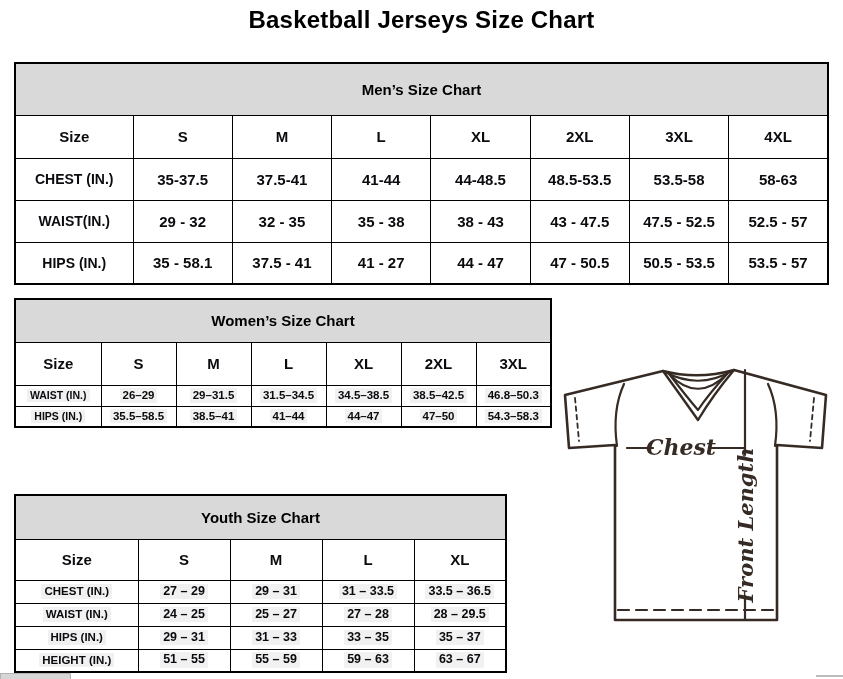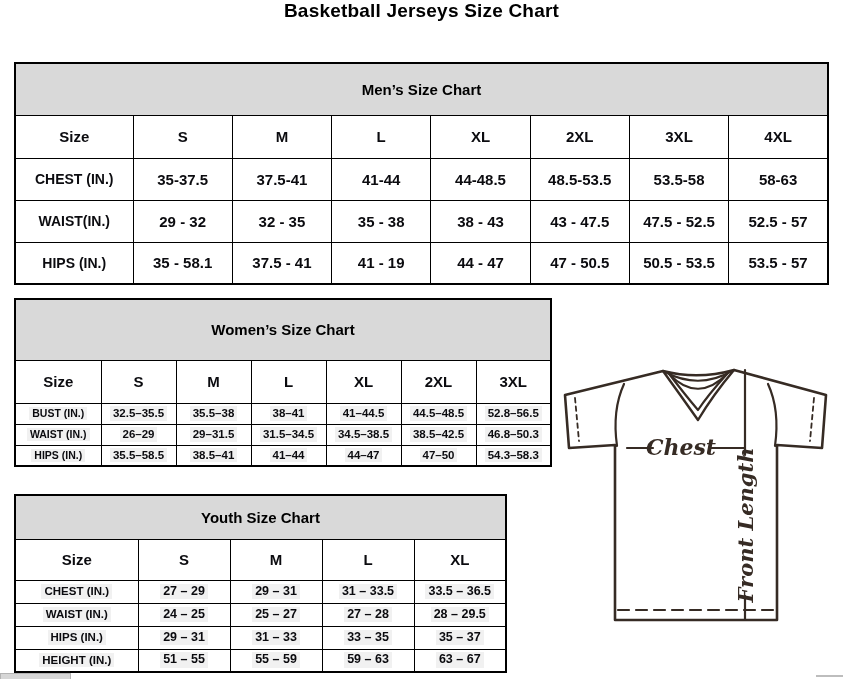--- a/index.html
+++ b/index.html
@@ -1,37 +1,37 @@
 <!DOCTYPE html>
 <html><head>
 <meta charset="utf-8">
 <style>
   html,body{margin:0;padding:0;background:#ffffff;}
   .screen{position:relative;width:843px;height:679px;background:#ffffff;
     font-family:"Liberation Sans",sans-serif;color:#000;overflow:hidden;}
 
-  .page-title{position:absolute;top:0;left:0;width:100%;text-align:center;
-    font-size:19px;font-weight:bold;letter-spacing:0.2px;}
+  .page-title{position:absolute;top:6px;left:0;width:100%;text-align:center;
+    font-size:24px;font-weight:bold;letter-spacing:0.2px;}
 
   table.size-table{position:absolute;border-collapse:collapse;table-layout:fixed;
     border:2px solid #000;background:#fff;}
   table.size-table th,table.size-table td{border:1px solid #000;text-align:center;
     vertical-align:middle;font-weight:bold;padding:0;color:#0b0b0f;}
   tr.band th{background:#d9d9d9;font-size:15px;color:#000;}
 
   
   #mens{left:14px;top:62px;width:815px;}
   #mens tr.band{height:52px;}
   #mens tr.sizes{height:43px;font-size:15px;}
   #mens tr.data{height:42px;font-size:15px;}
   #mens th.rowlabel{font-size:14px;}
 
   
   #womens{left:14px;top:298px;width:538px;}
-  #womens tr.band{height:61px;}
+  #womens tr.band{height:43px;}
   #womens tr.sizes{height:43px;font-size:15px;}
   #womens tr.data{height:21px;font-size:11.5px;}
   #womens th.rowlabel{font-size:10.5px;}
 
   
   #youth{left:14px;top:494px;width:493px;border-radius:6px;}
   #youth tr.band{height:44px;}
   #youth tr.sizes{height:41px;font-size:15px;}
   #youth tr.data{height:23px;font-size:12.5px;}
   #youth th.rowlabel{font-size:11.5px;}
@@ -90,21 +90,21 @@
         <td>35 - 38</td>
         <td>38 - 43</td>
         <td>43 - 47.5</td>
         <td>47.5 - 52.5</td>
         <td>52.5 - 57</td>
       </tr>
       <tr class="data">
         <th class="rowlabel">HIPS (IN.)</th>
         <td>35 - 58.1</td>
         <td>37.5 - 41</td>
-        <td>41 - 19</td>
+        <td>41 - 27</td>
         <td>44 - 47</td>
         <td>47 - 50.5</td>
         <td>50.5 - 53.5</td>
         <td>53.5 - 57</td>
       </tr>
     </tbody>
   </table>
 
   <table class="size-table" id="womens">
     <colgroup>
@@ -118,29 +118,20 @@
       <tr class="sizes">
         <th>Size</th>
         <th>S</th>
         <th>M</th>
         <th>L</th>
         <th>XL</th>
         <th>2XL</th>
         <th>3XL</th>
       </tr>
       <tr class="data">
-        <th class="rowlabel"><span class="hl">BUST (IN.)</span></th>
-        <td><span class="hl">32.5–35.5</span></td>
-        <td><span class="hl">35.5–38</span></td>
-        <td><span class="hl">38–41</span></td>
-        <td><span class="hl">41–44.5</span></td>
-        <td><span class="hl">44.5–48.5</span></td>
-        <td><span class="hl">52.8–56.5</span></td>
-      </tr>
-      <tr class="data">
         <th class="rowlabel"><span class="hl">WAIST (IN.)</span></th>
         <td><span class="hl">26–29</span></td>
         <td><span class="hl">29–31.5</span></td>
         <td><span class="hl">31.5–34.5</span></td>
         <td><span class="hl">34.5–38.5</span></td>
         <td><span class="hl">38.5–42.5</span></td>
         <td><span class="hl">46.8–50.3</span></td>
       </tr>
       <tr class="data">
         <th class="rowlabel"><span class="hl">HIPS (IN.)</span></th>

